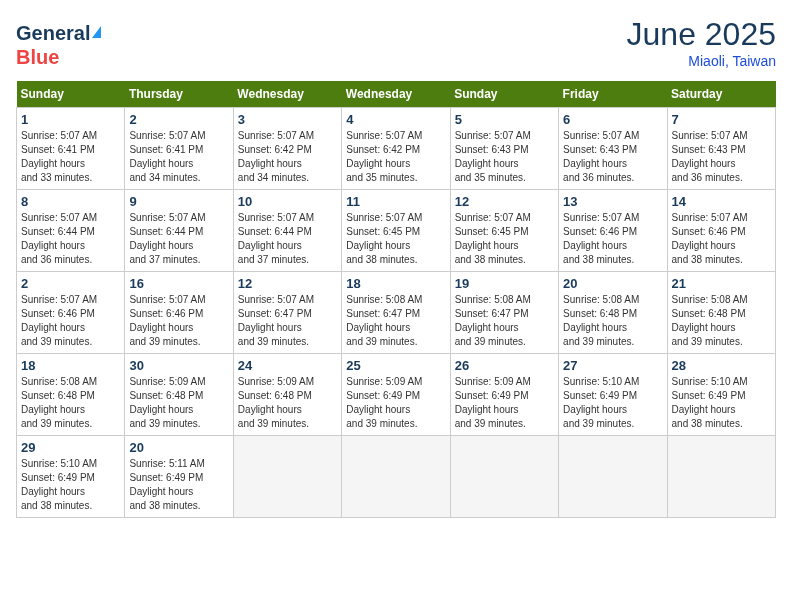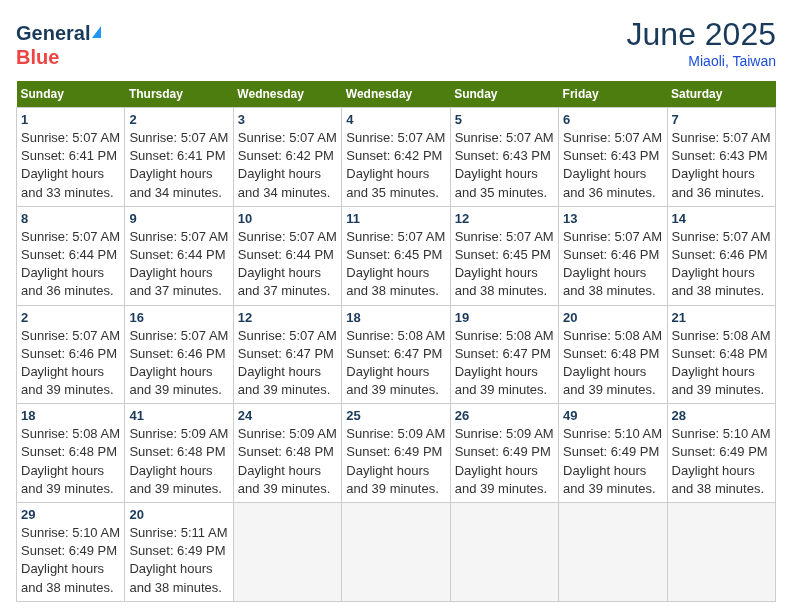--- a/index.html
+++ b/index.html
@@ -58,21 +58,21 @@
       background: #f5f5f5;
     }
     .day-num {
       font-size: 13px;
       font-weight: bold;
       color: #1a3a5c;
       display: block;
       margin-bottom: 2px;
     }
     .day-detail {
-      font-size: 13px;
+      font-size: 10px;
       color: #333;
       line-height: 1.4;
     }
   </style>
 </head>
 <body>
 
 <div class="header">
   <div class="logo">
     <div style="font-size:20px;font-weight:bold;color:#1a3a5c;line-height:1.2;">
@@ -143,29 +143,29 @@
         <td><span class="day-num">19</span>
 <span class="day-detail">Sunrise: 5:08 AM<br>Sunset: 6:47 PM<br>Daylight hours<br>and 39 minutes.</span></td>
         <td><span class="day-num">20</span>
 <span class="day-detail">Sunrise: 5:08 AM<br>Sunset: 6:48 PM<br>Daylight hours<br>and 39 minutes.</span></td>
         <td><span class="day-num">21</span>
 <span class="day-detail">Sunrise: 5:08 AM<br>Sunset: 6:48 PM<br>Daylight hours<br>and 39 minutes.</span></td>
       </tr>
       <tr>
         <td><span class="day-num">18</span>
 <span class="day-detail">Sunrise: 5:08 AM<br>Sunset: 6:48 PM<br>Daylight hours<br>and 39 minutes.</span></td>
-        <td><span class="day-num">41</span>
+        <td><span class="day-num">30</span>
 <span class="day-detail">Sunrise: 5:09 AM<br>Sunset: 6:48 PM<br>Daylight hours<br>and 39 minutes.</span></td>
         <td><span class="day-num">24</span>
 <span class="day-detail">Sunrise: 5:09 AM<br>Sunset: 6:48 PM<br>Daylight hours<br>and 39 minutes.</span></td>
         <td><span class="day-num">25</span>
 <span class="day-detail">Sunrise: 5:09 AM<br>Sunset: 6:49 PM<br>Daylight hours<br>and 39 minutes.</span></td>
         <td><span class="day-num">26</span>
 <span class="day-detail">Sunrise: 5:09 AM<br>Sunset: 6:49 PM<br>Daylight hours<br>and 39 minutes.</span></td>
-        <td><span class="day-num">49</span>
+        <td><span class="day-num">27</span>
 <span class="day-detail">Sunrise: 5:10 AM<br>Sunset: 6:49 PM<br>Daylight hours<br>and 39 minutes.</span></td>
         <td><span class="day-num">28</span>
 <span class="day-detail">Sunrise: 5:10 AM<br>Sunset: 6:49 PM<br>Daylight hours<br>and 38 minutes.</span></td>
       </tr>
       <tr>
         <td><span class="day-num">29</span>
 <span class="day-detail">Sunrise: 5:10 AM<br>Sunset: 6:49 PM<br>Daylight hours<br>and 38 minutes.</span></td>
         <td><span class="day-num">20</span>
 <span class="day-detail">Sunrise: 5:11 AM<br>Sunset: 6:49 PM<br>Daylight hours<br>and 38 minutes.</span></td>
         <td class="empty"></td>

